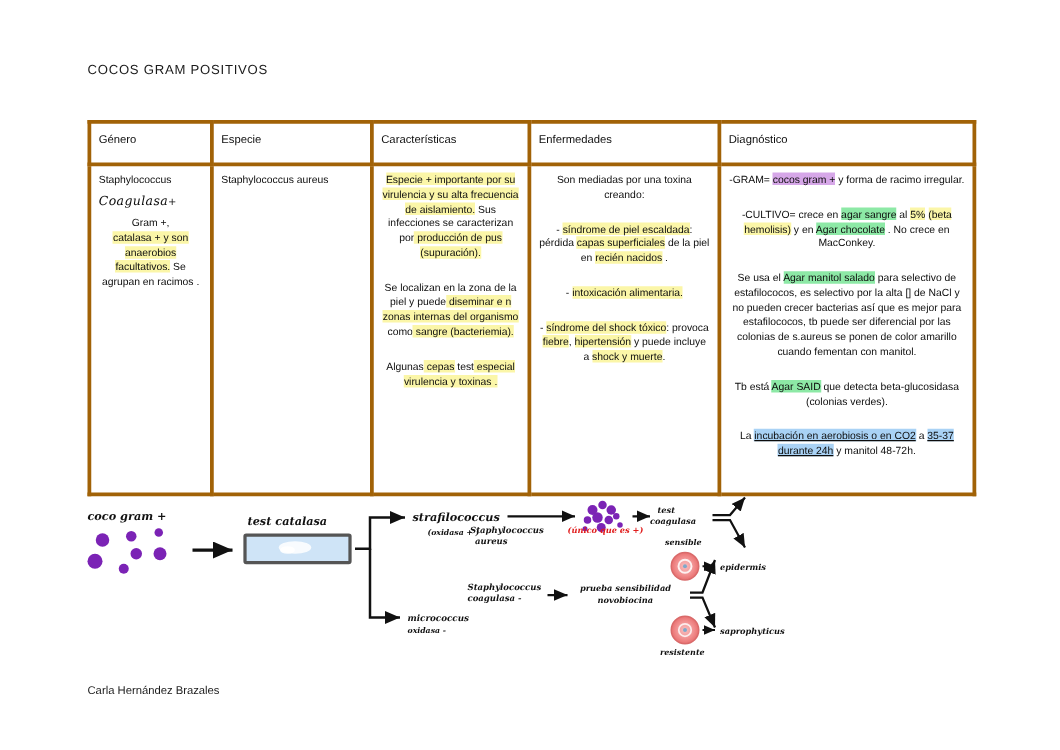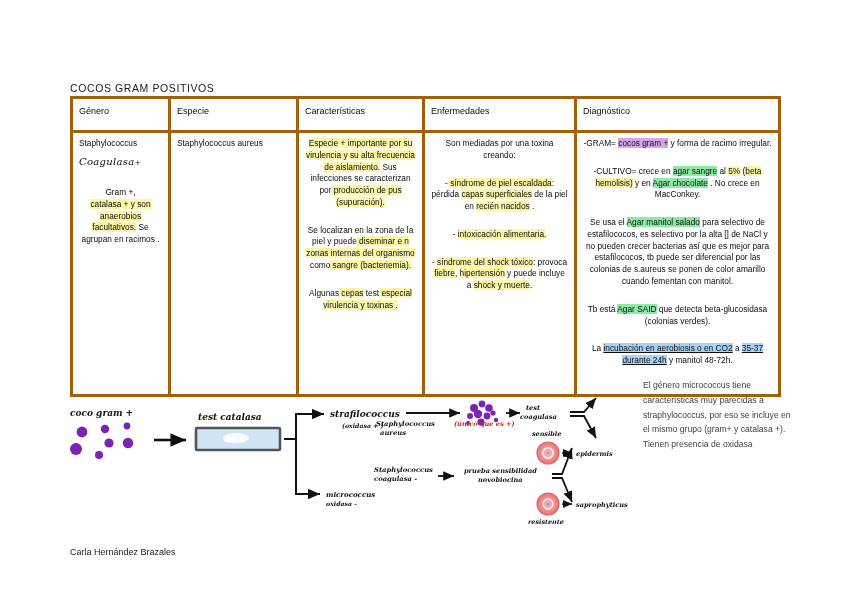--- a/index.html
+++ b/index.html
@@ -14,21 +14,21 @@
     overflow: hidden;
   }
   .page {
     position: absolute;
     left: 0; top: 0;
     width: 848px; height: 600px;
     background: #fff;
   }
   #doc-title {
     position: absolute;
-    left: 70px; top: 82px;
+    left: 70px; top: 50px;
     font-size: 10.5px;
     letter-spacing: 0.6px;
     color: #1a1a1a;
     white-space: nowrap;
   }
 
   
   #main-table {
     position: absolute;
     left: 70px; top: 96px;
@@ -58,21 +58,21 @@
   .col-diag     { width: 204px; }
 
   .body-row td { height: 250px; }
 
   .hand {
     font-family: "DejaVu Serif", serif;
     font-style: italic;
     font-size: 10px;
     letter-spacing: 0.3px;
     display: block;
-    margin: 5px 0 18px 0;
+    margin: 5px 0 4px 0;
   }
   .hand .plus { font-size: 8px; }
 
   .genus-name { display:block; margin-bottom:1px; }
 
   .hl-y  { background: #fbf6a8; }
   .hl-g  { background: #8de9a6; }
   .hl-p  { background: #d6a7e8; }
   .hl-b  { background: #a9d2f5; text-decoration: underline; }
 
@@ -169,27 +169,20 @@
           <p class="cell-p"><span>-CULTIVO= crece en </span><span class="hl-g">agar sangre</span><span> al </span><span class="hl-y">5%</span><span> </span><span class="hl-y">(beta hemolisis)</span><span> y en </span><span class="hl-g">Agar chocolate</span><span> . No crece en MacConkey.</span></p>
           <p class="cell-p"><span>Se usa el </span><span class="hl-g">Agar manitol salado</span><span> para selectivo de estafilococos, es selectivo por la alta [] de NaCl y no pueden crecer bacterias así que es mejor para estafilococos, tb puede ser diferencial por las colonias de s.aureus se ponen de color amarillo cuando fementan con manitol.</span></p>
           <p class="cell-p"><span>Tb está </span><span class="hl-g">Agar SAID</span><span> que detecta beta-glucosidasa (colonias verdes).</span></p>
           <p class="cell-p"><span>La </span><span class="hl-b">incubación en aerobiosis o en CO2</span><span> a </span><span class="hl-b">35-37 durante 24h</span><span> y manitol 48-72h.</span></p>
         </td>
 
       </tr>
     </tbody>
   </table>
 
-  <div id="side-note">
-    <span>El género micrococcus tiene</span><br>
-    <span>características muy parecidas a</span><br>
-    <span>straphylococcus, por eso se incluye en</span><br>
-    <span>el mismo grupo (gram+ y catalasa +).</span><br>
-    <span>Tienen presencia de oxidasa</span>
-  </div>
 
   <div id="diagram">
     <svg width="632" height="150" viewBox="0 0 632 150" xmlns="http://www.w3.org/2000/svg">
       <defs>
         <marker id="ah" markerWidth="7" markerHeight="7" refX="6" refY="2.6" orient="auto">
           <path d="M0,0 L6,2.6 L0,5.2 z" fill="#111"></path>
         </marker>
         <radialGradient id="plateg" cx="50%" cy="50%" r="50%">
           <stop offset="0%" stop-color="#f7b6b6"></stop>
           <stop offset="72%" stop-color="#f08080"></stop>

